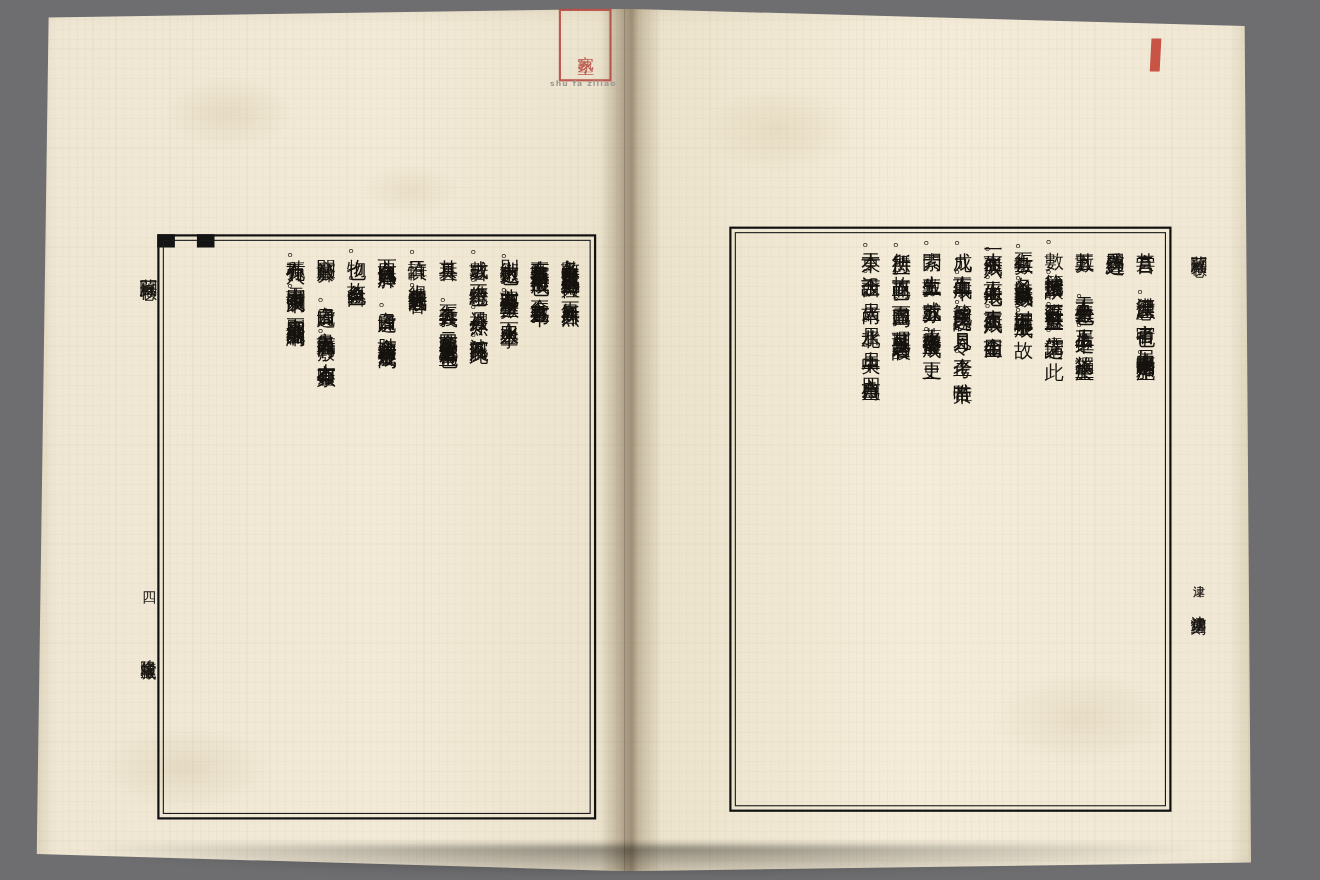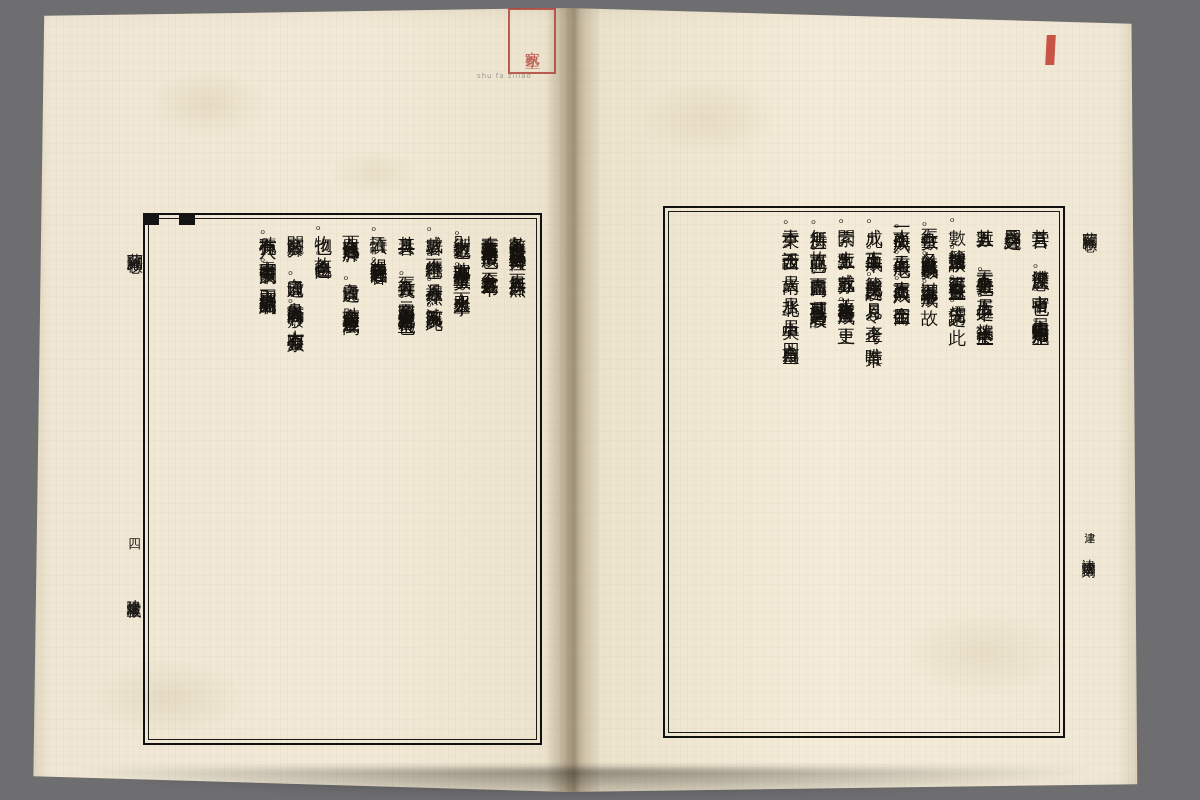--- a/index.html
+++ b/index.html
@@ -224,25 +224,26 @@
     writing-mode: vertical-rl;
     text-orientation: upright;
     font-size: 15px;
     letter-spacing: 2px;
     font-family: "DejaVu Serif", serif;
     opacity: .85;
   }
 
   .seal-sub {
     position: absolute;
-    left: 477px;
+    left: 500px;
     top: 72px;
     font-size: 7px;
     color: #9c9a92;
     letter-spacing: 1px;
+    font-weight: bold;
   }
 
   
   .red-tab {
     position: absolute;
     left: 1046px;
     top: 35px;
     width: 9px;
     height: 30px;
     background: #c0392b;

